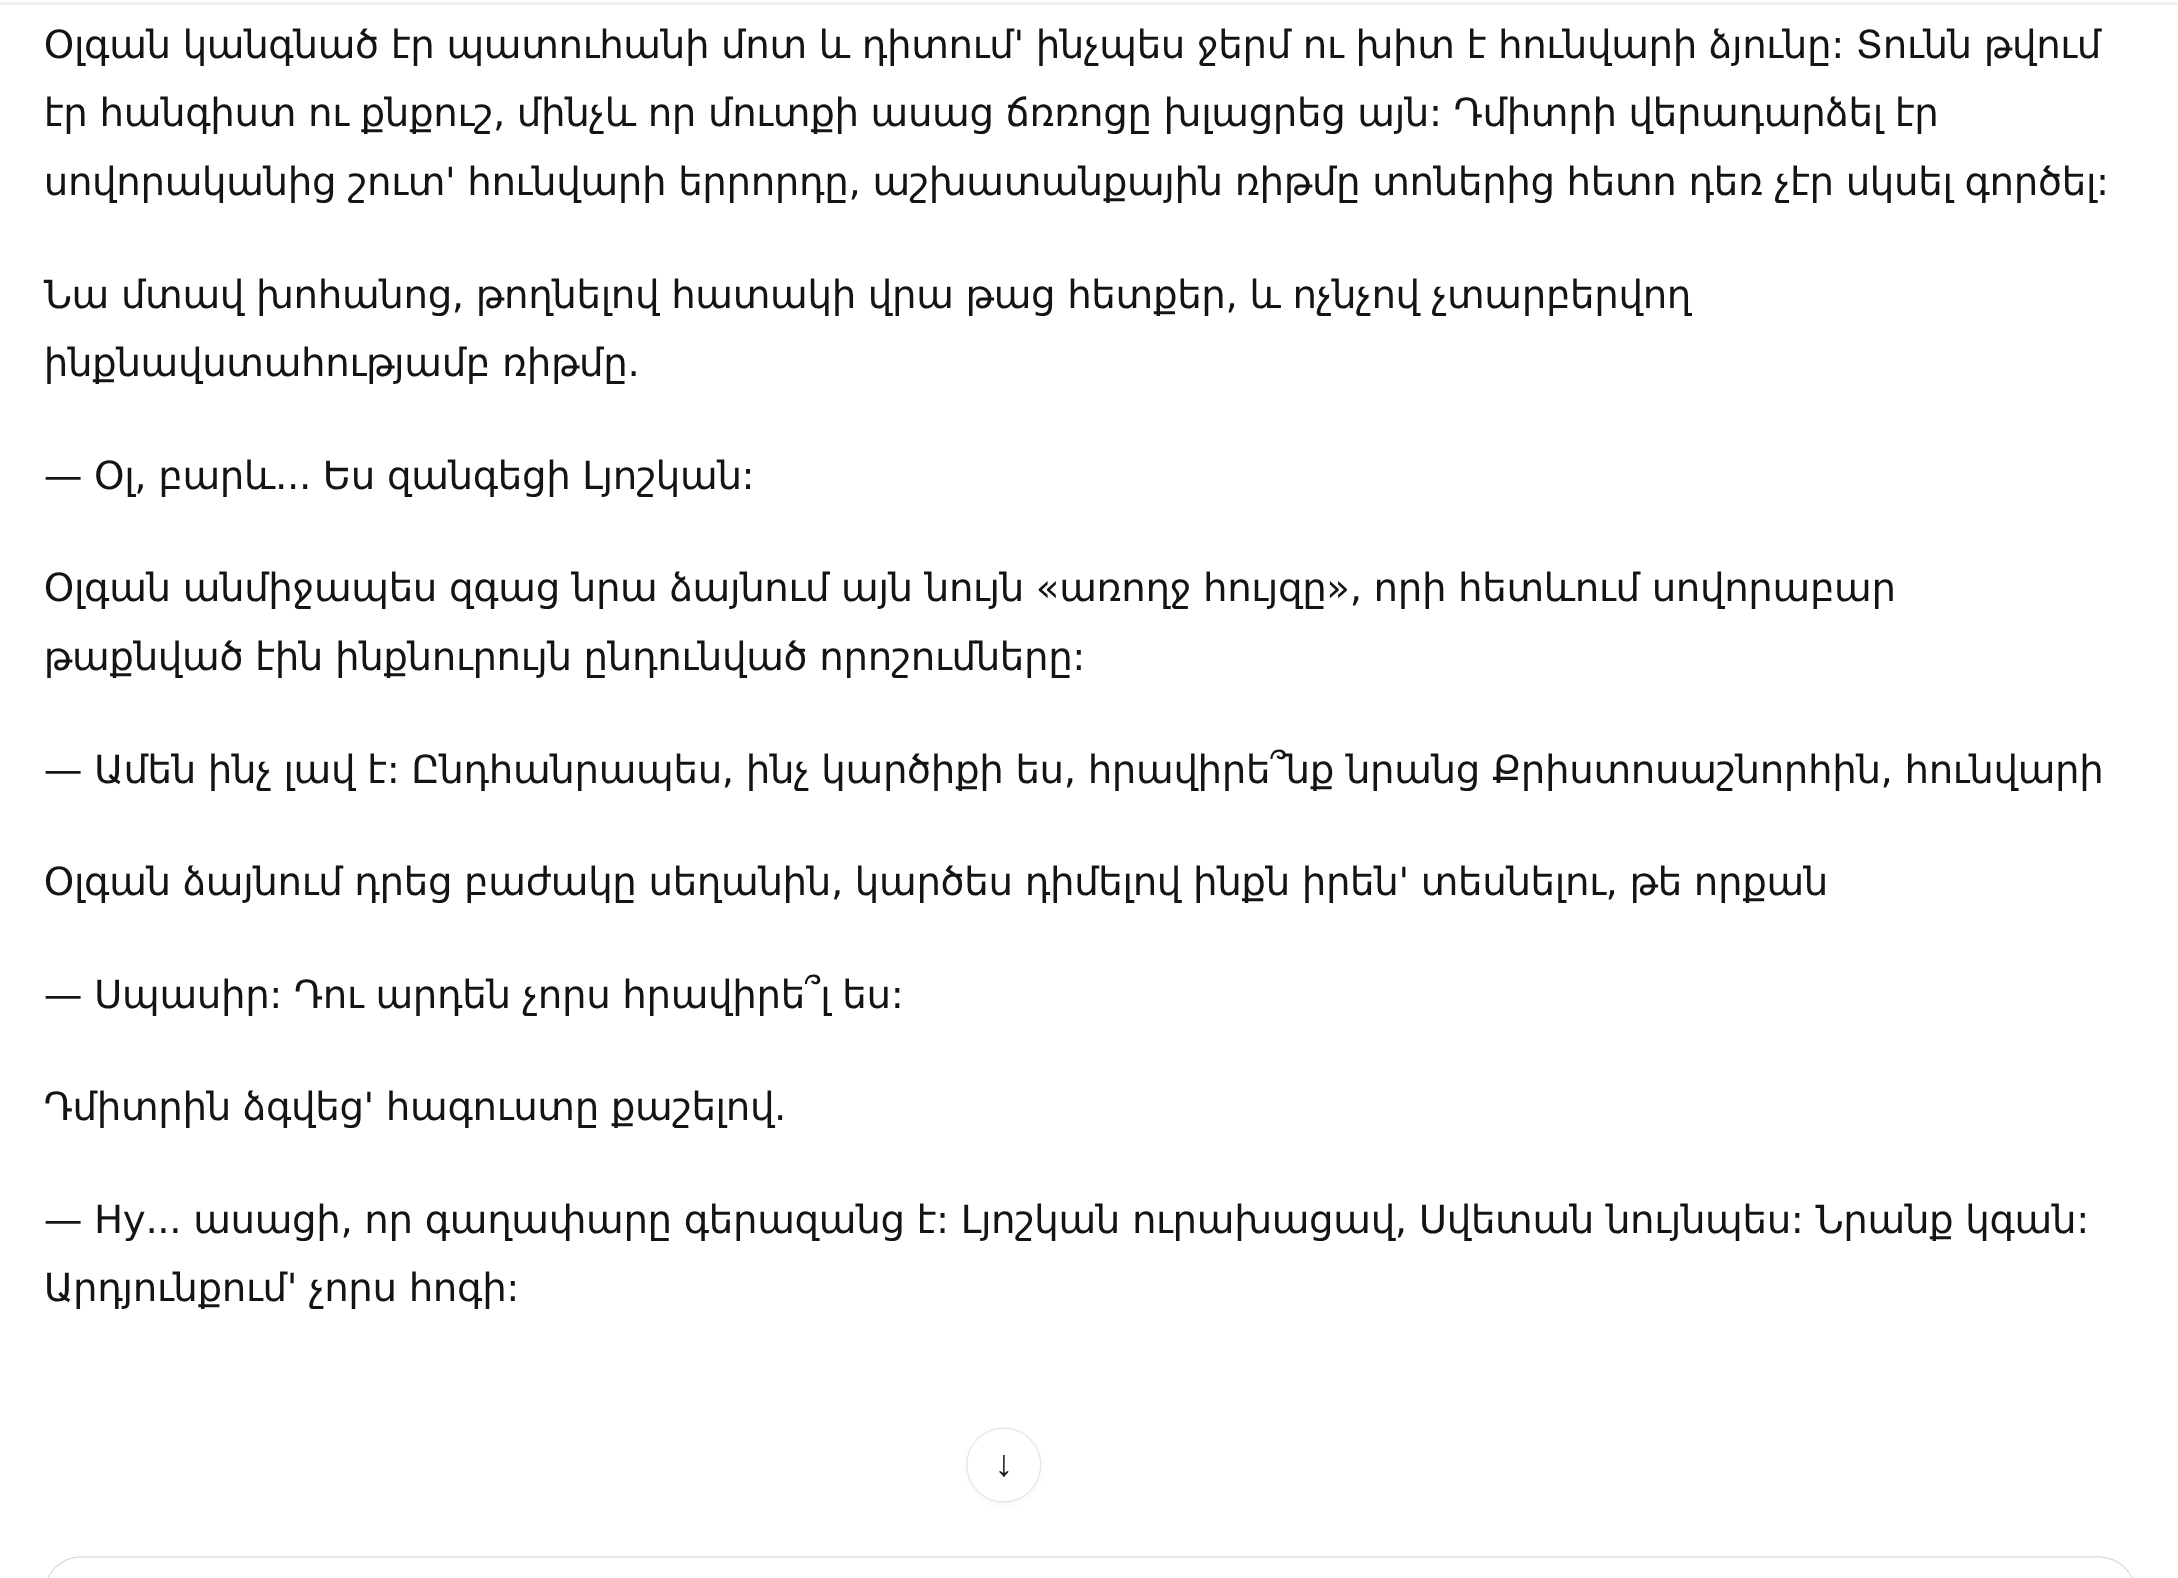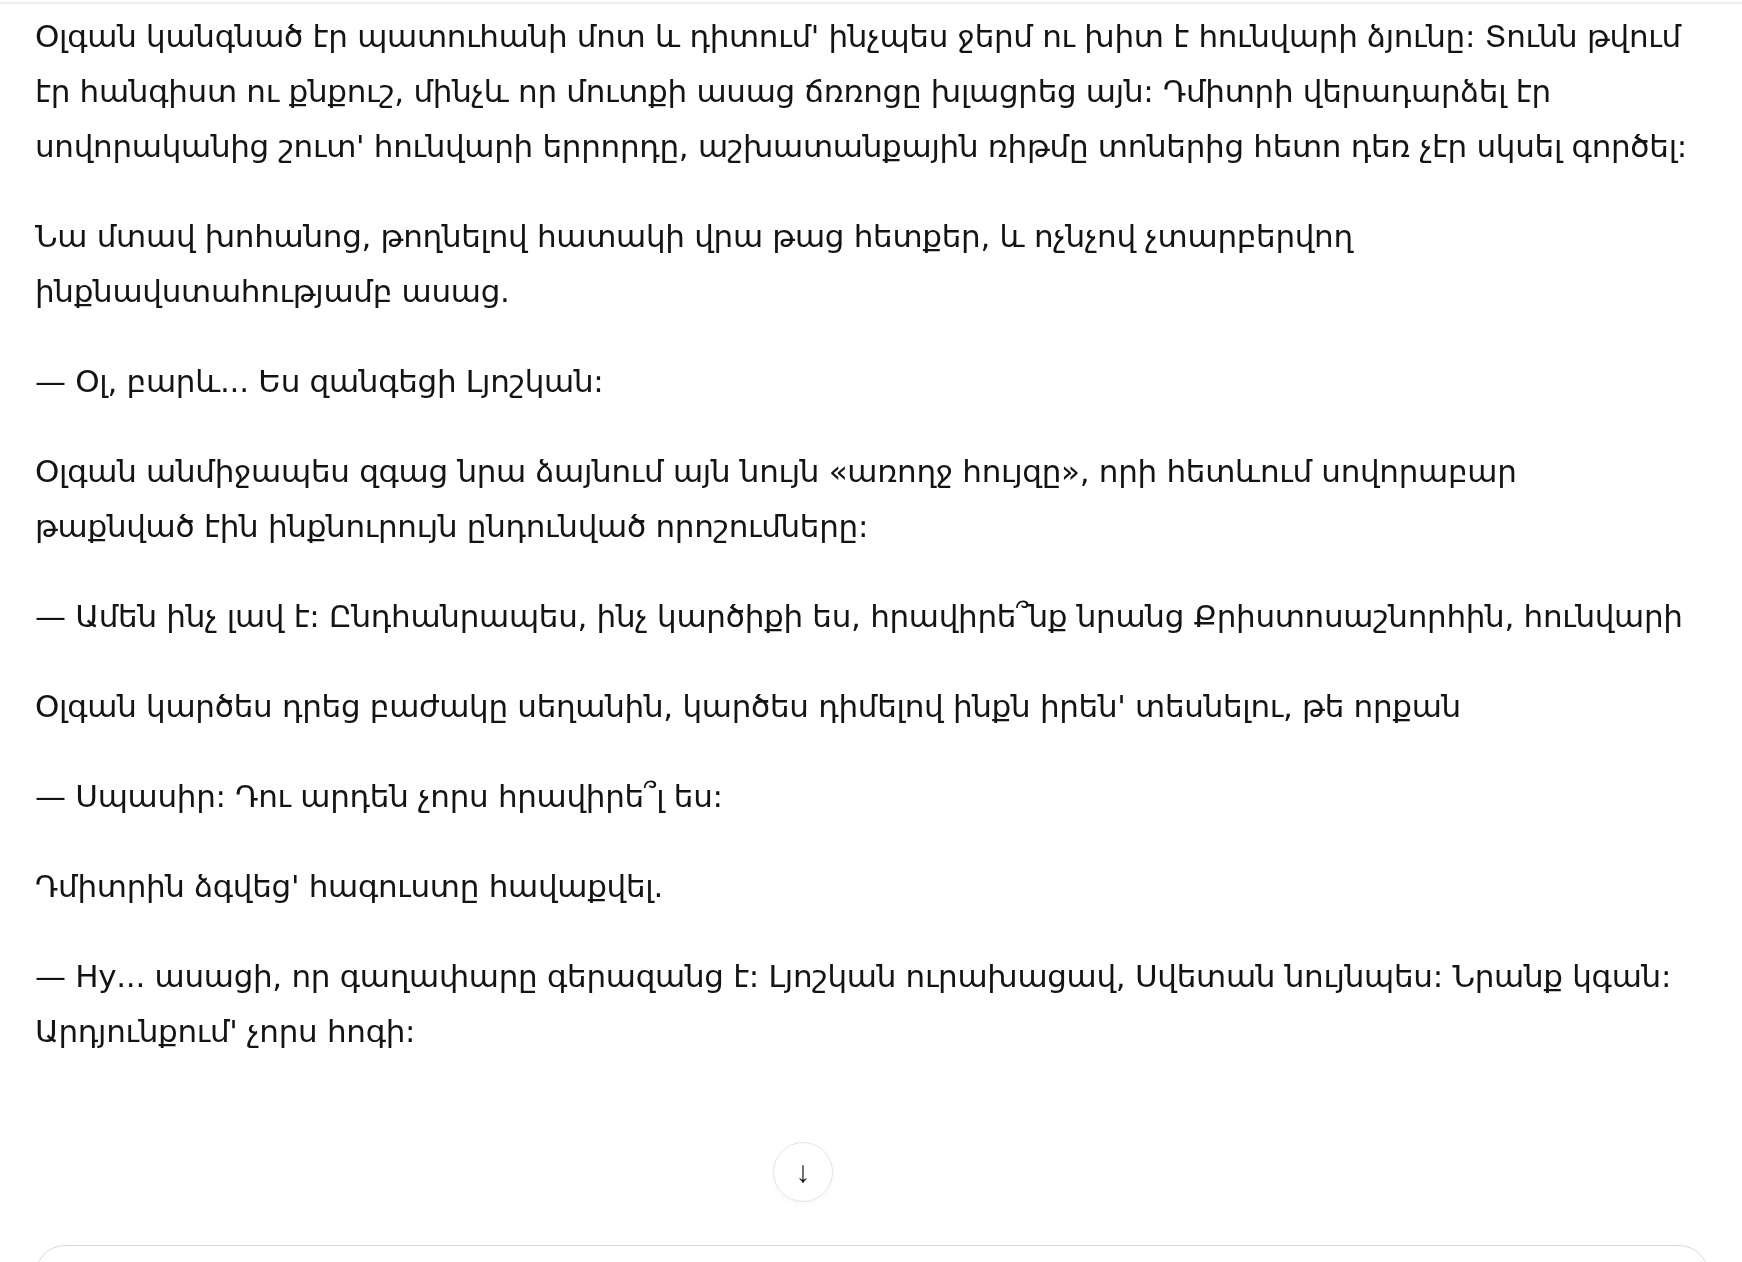--- a/index.html
+++ b/index.html
@@ -80,40 +80,40 @@
 <div class="top-divider"></div>
 
 <div class="chat">
     <div class="para">
       <div class="line"><span>Օլգան կանգնած էր պատուհանի մոտ և դիտում' ինչպես ջերմ ու խիտ է հունվարի ձյունը: Տունն թվում</span></div>
       <div class="line"><span>էր հանգիստ ու </span><span class="u">քնքուշ</span><span>, մինչև որ մուտքի ասաց ճռռոցը </span><span class="u">խլացրեց</span><span> այն: Դմիտրի վերադարձել էր</span></div>
       <div class="line"><span>սովորականից շուտ' հունվարի երրորդը, աշխատանքային ռիթմը տոներից հետո դեռ չէր սկսել գործել:</span></div>
     </div>
     <div class="para">
       <div class="line"><span>Նա մտավ խոհանոց, թողնելով հատակի վրա թաց հետքեր, և ոչնչով չտարբերվող</span></div>
-      <div class="line"><span>ինքնավստահությամբ ասաց.</span></div>
+      <div class="line"><span>ինքնավստահությամբ ռիթմը.</span></div>
     </div>
     <div class="para">
       <div class="line"><span>— Օլ, բարև... Ես զանգեցի Լյոշկան:</span></div>
     </div>
     <div class="para">
       <div class="line"><span>Օլգան անմիջապես զգաց նրա ձայնում այն նույն «առողջ հույզը», որի հետևում սովորաբար</span></div>
       <div class="line"><span>թաքնված էին ինքնուրույն ընդունված որոշումները:</span></div>
     </div>
     <div class="para">
       <div class="line"><span>— Ամեն ինչ լավ է: Ընդհանրապես, ինչ կարծիքի ես, հրավիրե՞նք նրանց Քրիստոսաշնորհին, հունվարի</span></div>
     </div>
     <div class="para">
-      <div class="line"><span>Օլգան կարծես դրեց </span><span class="u">բաժակը</span><span> սեղանին, կարծես դիմելով ինքն իրեն' տեսնելու, թե որքան</span></div>
+      <div class="line"><span>Օլգան ձայնում դրեց </span><span class="u">բաժակը</span><span> սեղանին, կարծես դիմելով ինքն իրեն' տեսնելու, թե որքան</span></div>
     </div>
     <div class="para">
       <div class="line"><span>— Սպասիր: Դու արդեն չորս հրավիրե՞լ ես:</span></div>
     </div>
     <div class="para">
-      <div class="line"><span>Դմիտրին ձգվեց' </span><span class="u">հագուստը</span><span> հավաքվել.</span></div>
+      <div class="line"><span>Դմիտրին ձգվեց' </span><span class="u">հագուստը</span><span> քաշելով.</span></div>
     </div>
     <div class="para">
       <div class="line"><span>— Ну... ասացի, որ </span><span class="u">գաղափարը</span><span> գերազանց է: Լյոշկան ուրախացավ, Սվետան նույնպես: </span><span class="u">Նրանք</span><span> կգան:</span></div>
       <div class="line"><span>Արդյունքում' չորս հոգի:</span></div>
     </div>
   </div>
 
 <button class="scroll-btn">
   <span>↓</span>
 </button>

